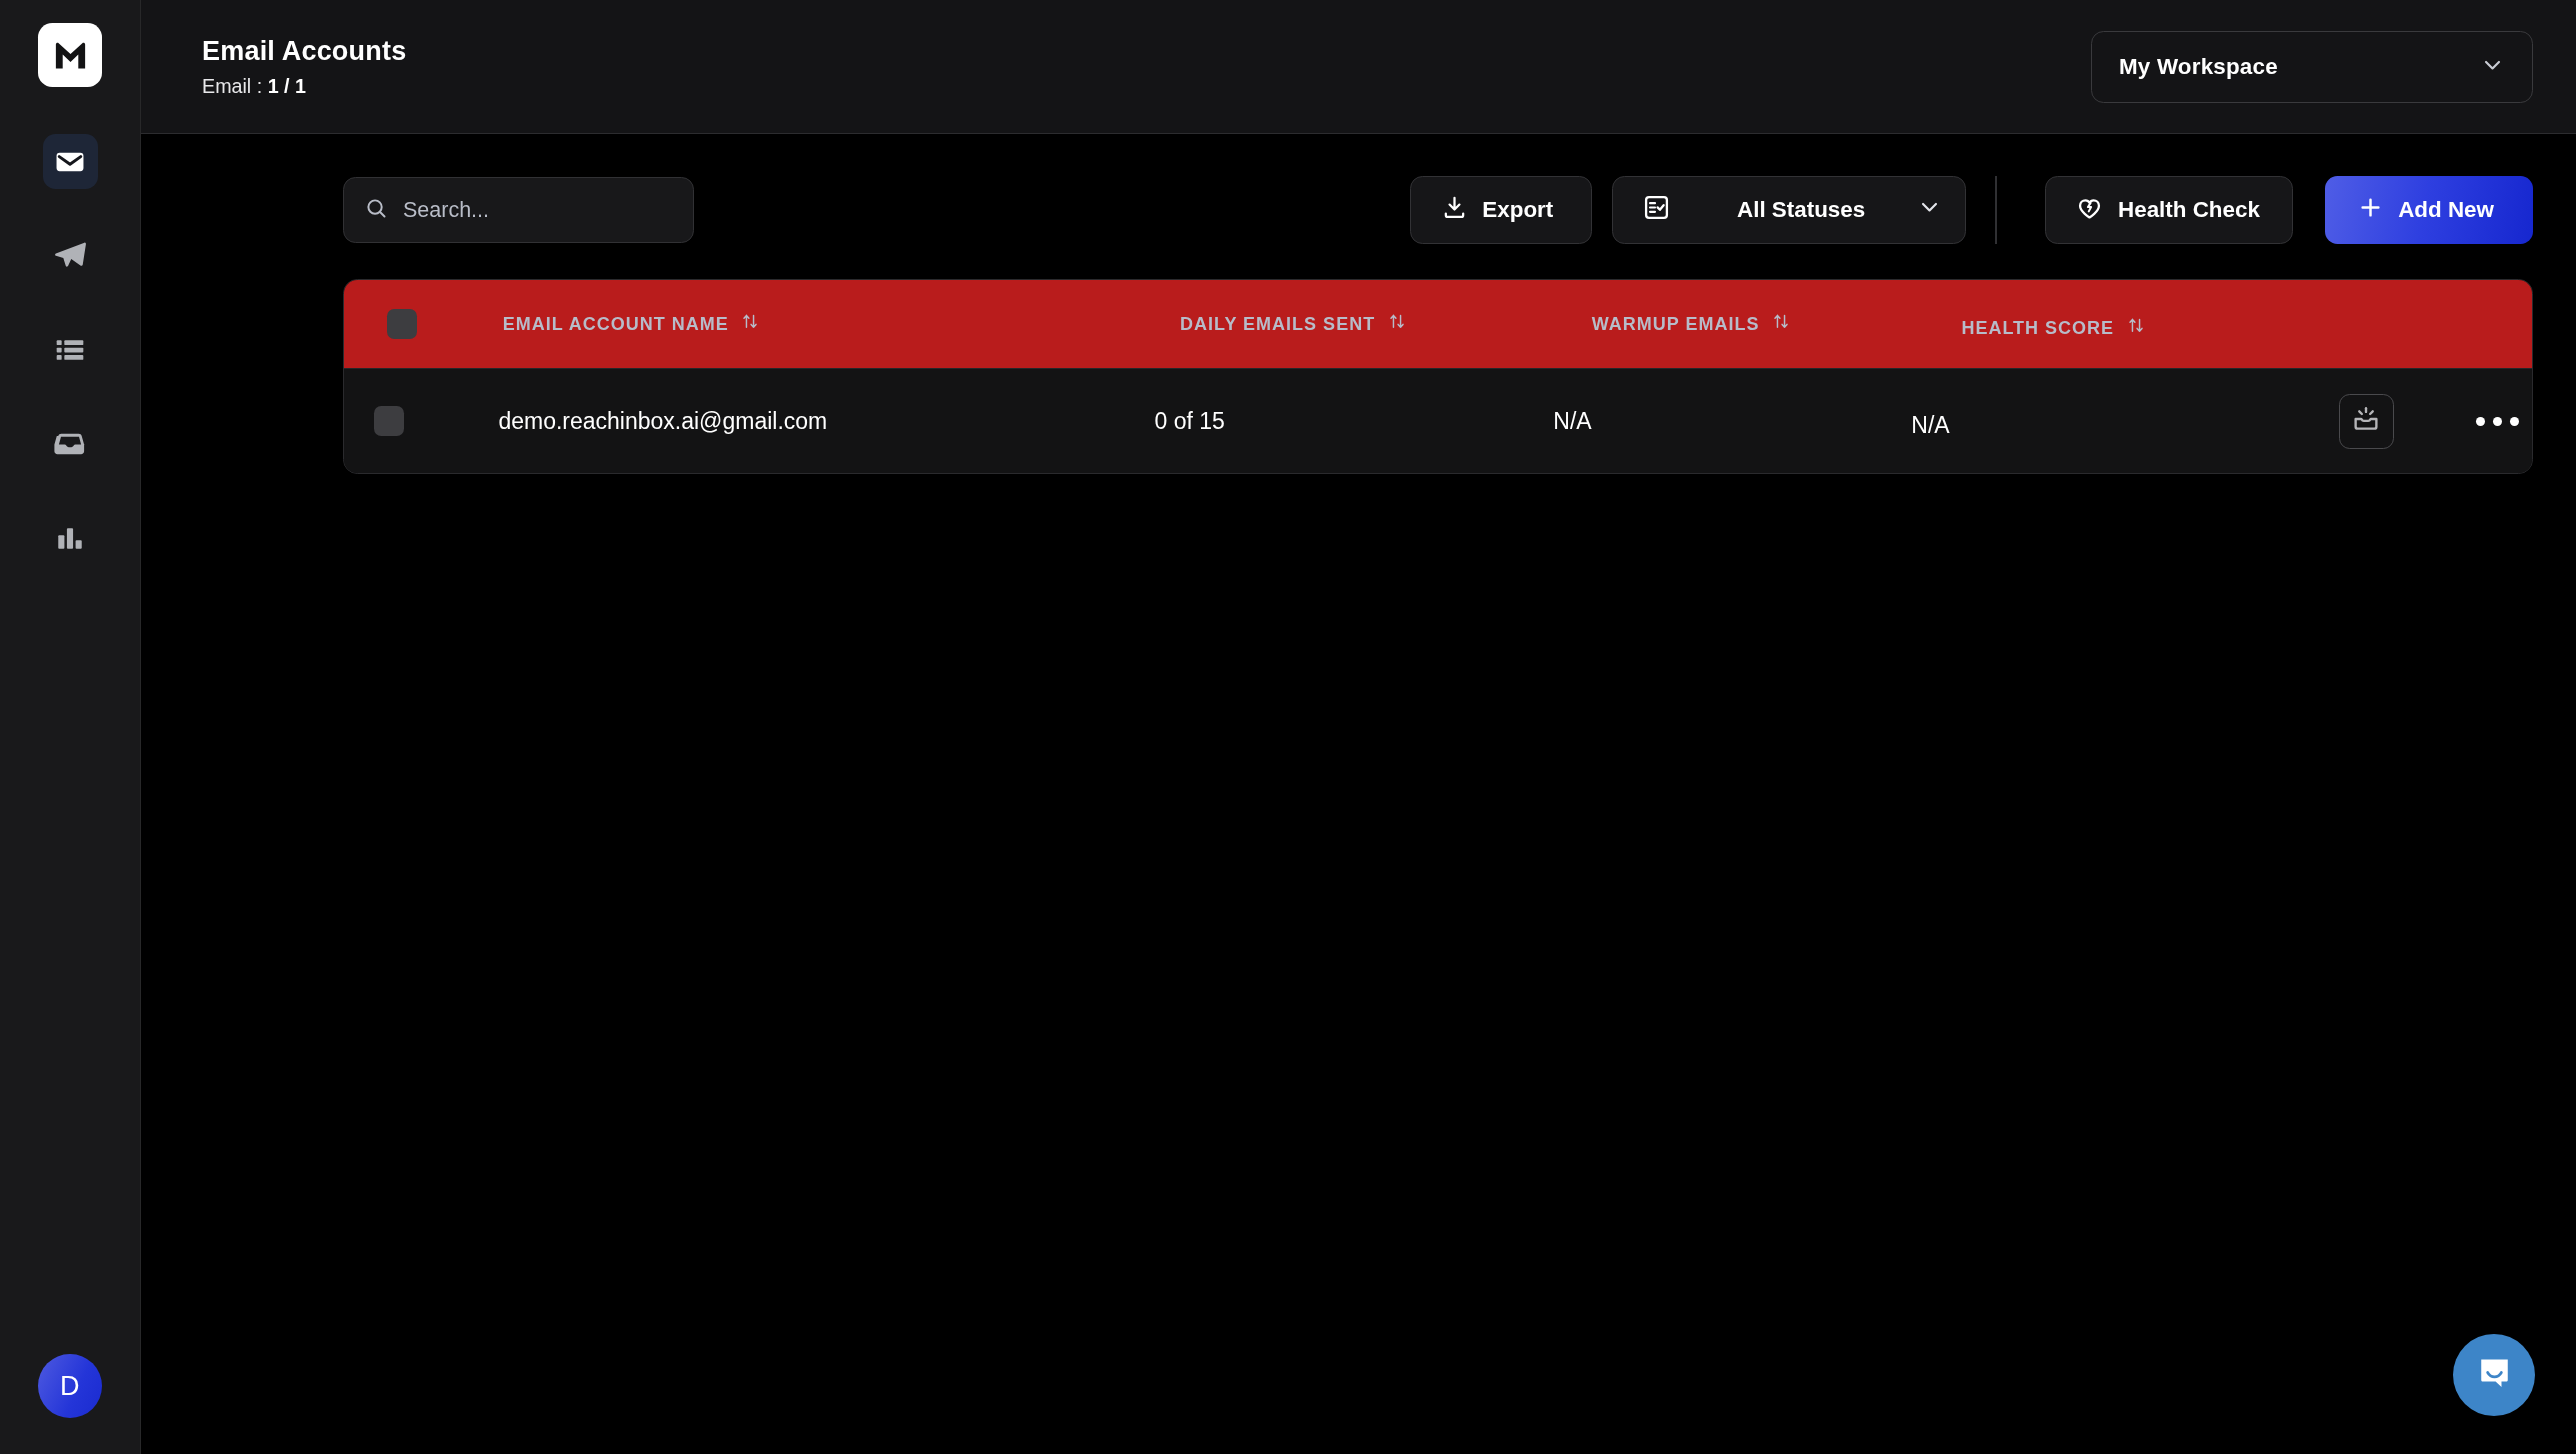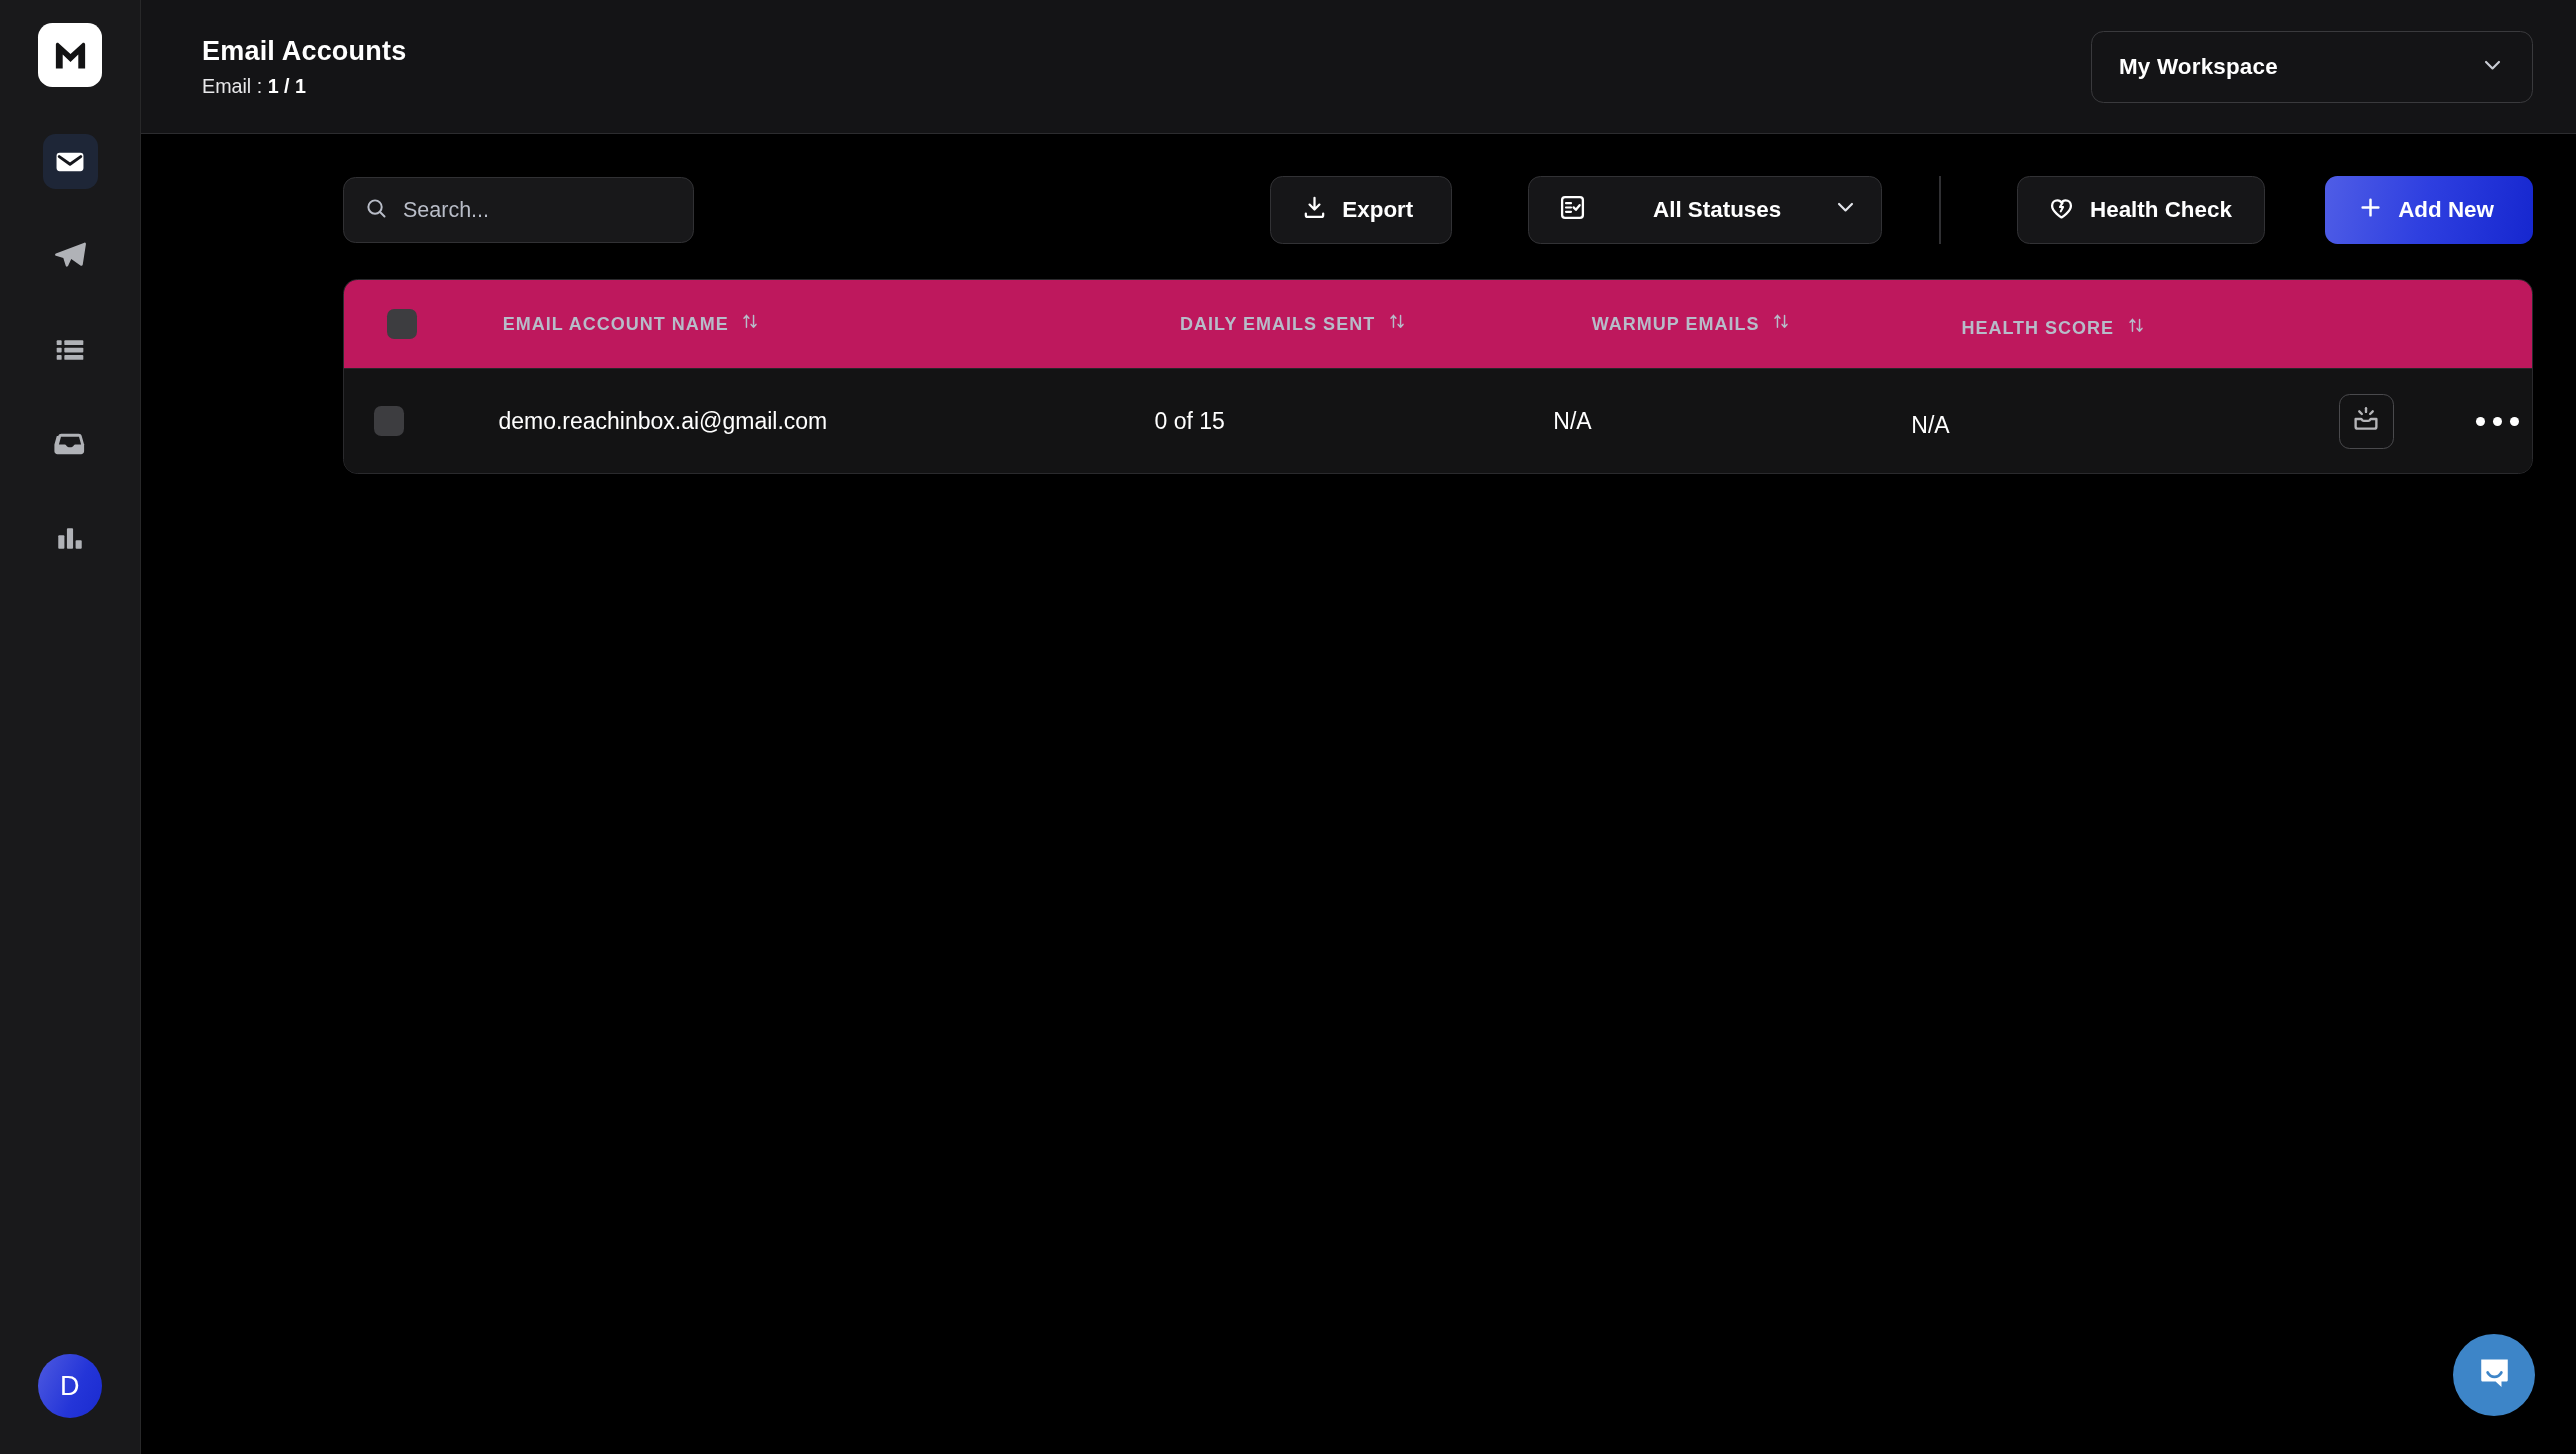--- a/index.html
+++ b/index.html
@@ -80,21 +80,20 @@
     cursor: pointer;
   }
   .workspace-label { font-size: 22.4px; color: #ffffff; font-weight: bold; flex: 1; letter-spacing: 0.2px; }
 
   
   .toolbar {
     display: flex; align-items: center;
     padding: 39px 43px 0 202px;
     height: 113px;
     flex: 0 0 113px;
-    gap: 28px;
   }
   .search-box {
     width: 351px; height: 66px;
     background: #18181a;
     border: 0.9px solid #313134;
     border-radius: 12.5px;
     display: flex; align-items: center;
     gap: 14.3px;
     padding: 0 19.7px;
   }
@@ -139,21 +138,21 @@
     background: #0d0d0e;
     border: 0.9px solid #2a2a2d;
     border-radius: 14.3px;
     overflow: hidden;
   }
   .row {
     display: flex; align-items: center;
     height: 93px;
     padding: 0 0 0 30px;
   }
-  .row.head { background: #be185d; border-bottom: 0.9px solid #262628; height: 89px; }
+  .row.head { background: #b91c1c; border-bottom: 0.9px solid #262628; height: 89px; }
   .row.body { background: #131314; height: 104px; }
   .cell-check { width: 131px; display: flex; align-items: center; }
   .row.head .cell-check { padding-left: 12.5px; }
   .checkbox {
     width: 30px; height: 30px;
     background: #3d3d40;
     border-radius: 7.2px;
     cursor: pointer;
   }
   .col-name { width: 691px; }

